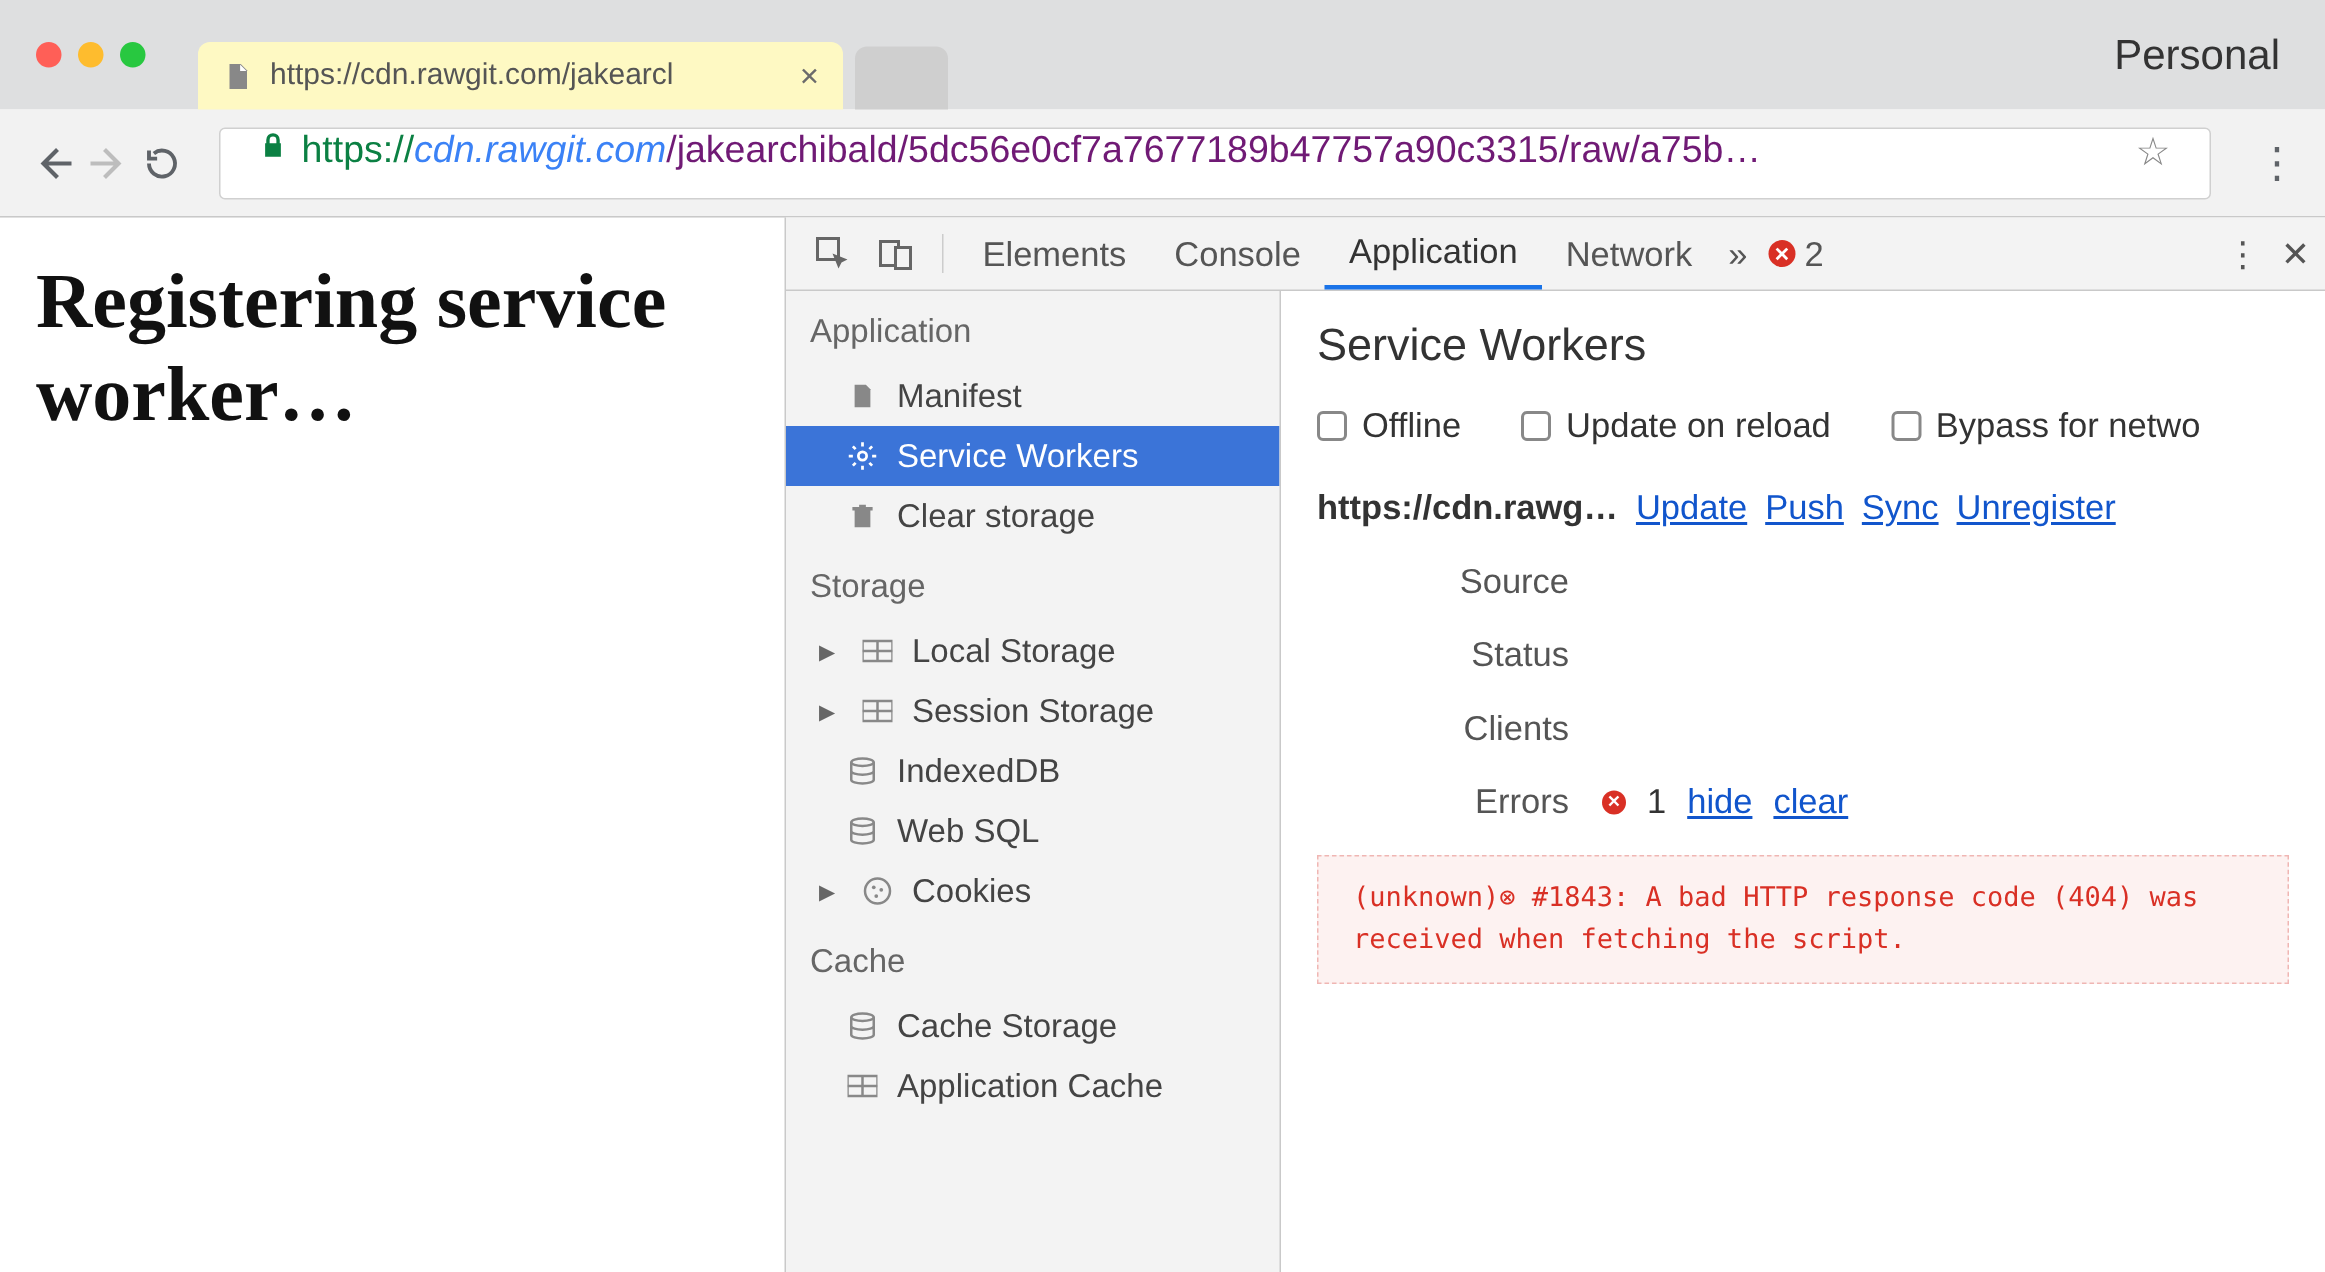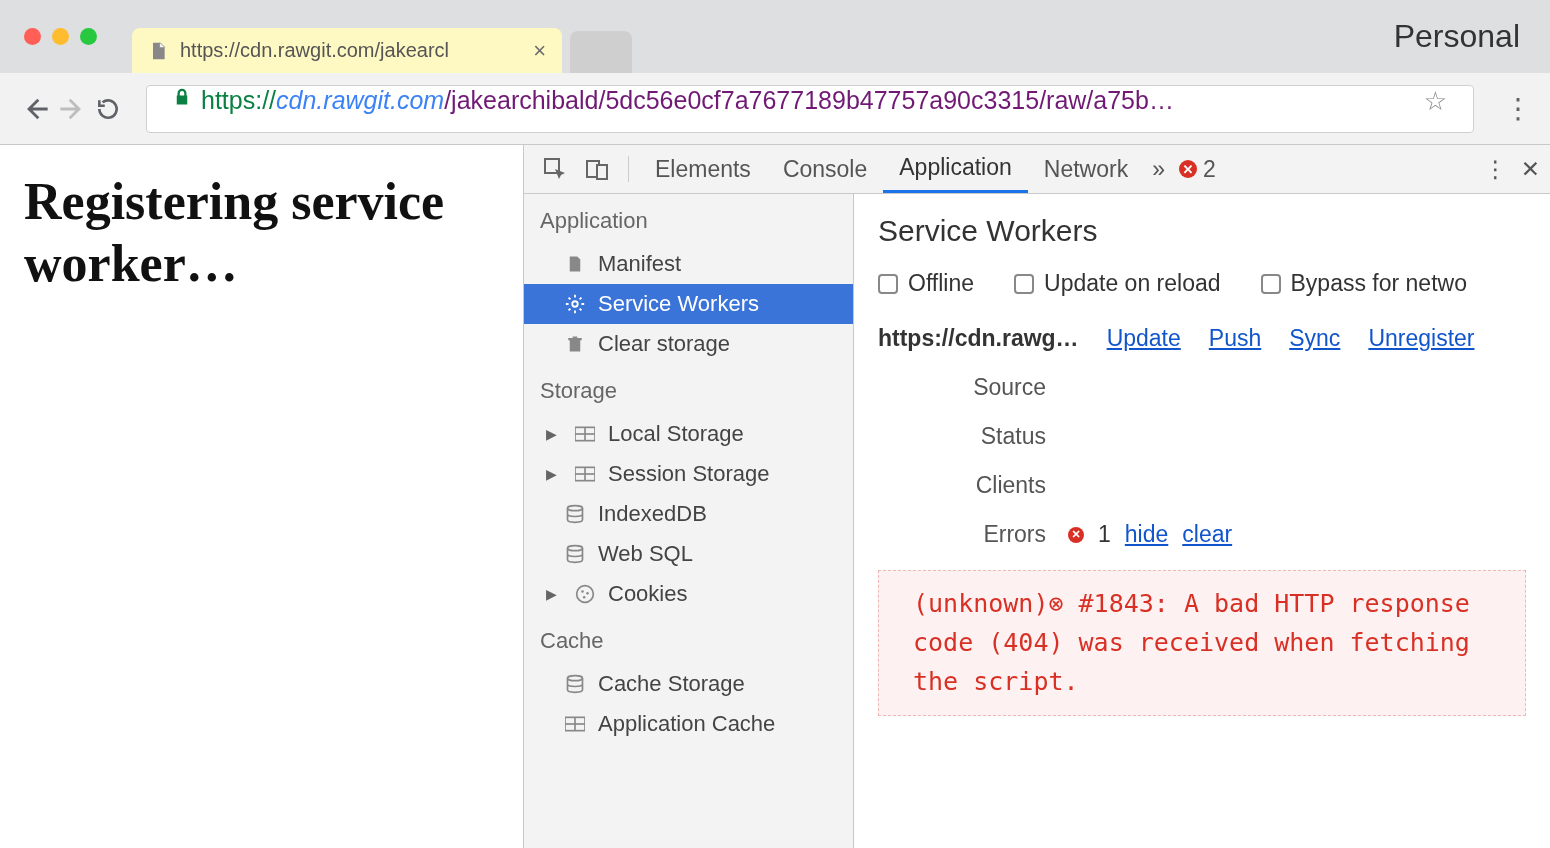--- a/index.html
+++ b/index.html
@@ -11,21 +11,21 @@
 .tl { width: 17px; height: 17px; border-radius: 50%; }
 .tl-red { background: #ff5f57; }
 .tl-yellow { background: #febc2e; }
 .tl-green { background: #28c840; }
 .tab-area { display: flex; align-items: flex-end; height: 100%; margin-left: 35px; flex: 1; }
 .tab { background: #fef9c3; border-top-left-radius: 8px; border-top-right-radius: 8px; height: 45px; min-width: 430px; display: flex; align-items: center; padding: 0 16px; font-size: 20px; color: #555; position: relative; }
 .tab::before, .tab::after { content: ""; position: absolute; bottom: 0; width: 14px; height: 14px; }
 .tab-fav { width: 20px; height: 24px; margin-right: 12px; display: inline-flex; }
 .tab-close { margin-left: auto; font-size: 22px; color: #6b6b6b; }
 .tab-shadow { width: 62px; height: 42px; background: #cfcfcf; border-top-left-radius: 8px; border-top-right-radius: 8px; margin-left: 8px; }
-.personal { margin-left: auto; margin-right: 30px; font-size: 32px; color: #333; }
+.personal { margin-left: auto; margin-right: 30px; font-size: 28px; color: #333; }
 
 
 .addr-row { background: #f2f2f2; height: 72px; display: flex; align-items: center; padding: 0 18px; border-bottom: 1px solid #c9c9c9; }
 .nav-btn { width: 36px; height: 36px; display: flex; align-items: center; justify-content: center; color: #5f6368; }
 .nav-btn.disabled { color: #bdbdbd; }
 .addr-bar { flex: 1; margin-left: 20px; margin-right: 10px; background: #fff; border: 1px solid #d0d0d0; border-radius: 4px; height: 48px; display: flex; padding: 0 26px; font-size: 25px; overflow: hidden; white-space: nowrap; }
 .lock-icon { color: #0b8043; margin-right: 10px; }
 .url-scheme { color: #0b8043; }
 .url-host { color: #3b82f6; font-style: italic; }
 .url-path { color: #701a75; }
@@ -61,30 +61,30 @@
 .sb-icon { width: 22px; height: 22px; display: inline-flex; align-items: center; justify-content: center; color: #6b6b6b; }
 .sb-item.selected .sb-icon { color: #fff; }
 
 
 .dt-panel { flex: 1; padding: 20px 24px; font-size: 23px; color: #333; overflow: hidden; }
 .panel-title { font-size: 30px; color: #333; margin-bottom: 22px; }
 .check-row { display: flex; align-items: center; gap: 40px; margin-bottom: 28px; white-space: nowrap; overflow: hidden; }
 .checkbox { width: 20px; height: 20px; border: 2px solid #888; border-radius: 4px; display: inline-block; }
 .check-item { display: flex; align-items: center; gap: 10px; }
 
-.sw-row { display: flex; align-items: center; gap: 28px; margin-bottom: 22px; white-space: nowrap; overflow: hidden; }
+.sw-row { display: flex; align-items: center; gap: 12px; margin-bottom: 22px; white-space: nowrap; overflow: hidden; }
 .sw-origin { font-weight: bold; }
 .sw-link { color: #1155cc; text-decoration: underline; }
 
 .info-grid { margin-left: 58px; }
 .info-row { display: flex; align-items: center; margin-bottom: 22px; }
 .info-label { width: 110px; text-align: right; color: #555; margin-right: 22px; }
 .info-val { display: flex; align-items: center; gap: 14px; }
 
-.err-box { border: 1px dashed #f0b6b3; background: #fdf2f1; color: #d93025; font-family: Menlo, Consolas, monospace; font-size: 25px; padding: 14px 34px; margin-top: 20px; line-height: 1.55; }
+.err-box { border: 1px dashed #f0b6b3; background: #fdf2f1; color: #d93025; font-family: Menlo, Consolas, monospace; font-size: 18px; padding: 14px 23px; margin-top: 20px; line-height: 1.55; }
 
 svg { display: block; }
 </style>
 </head>
 <body>
 
 <div class="browser-chrome">
   <div class="traffic-lights">
     <div class="tl tl-red"></div>
     <div class="tl tl-yellow"></div>

